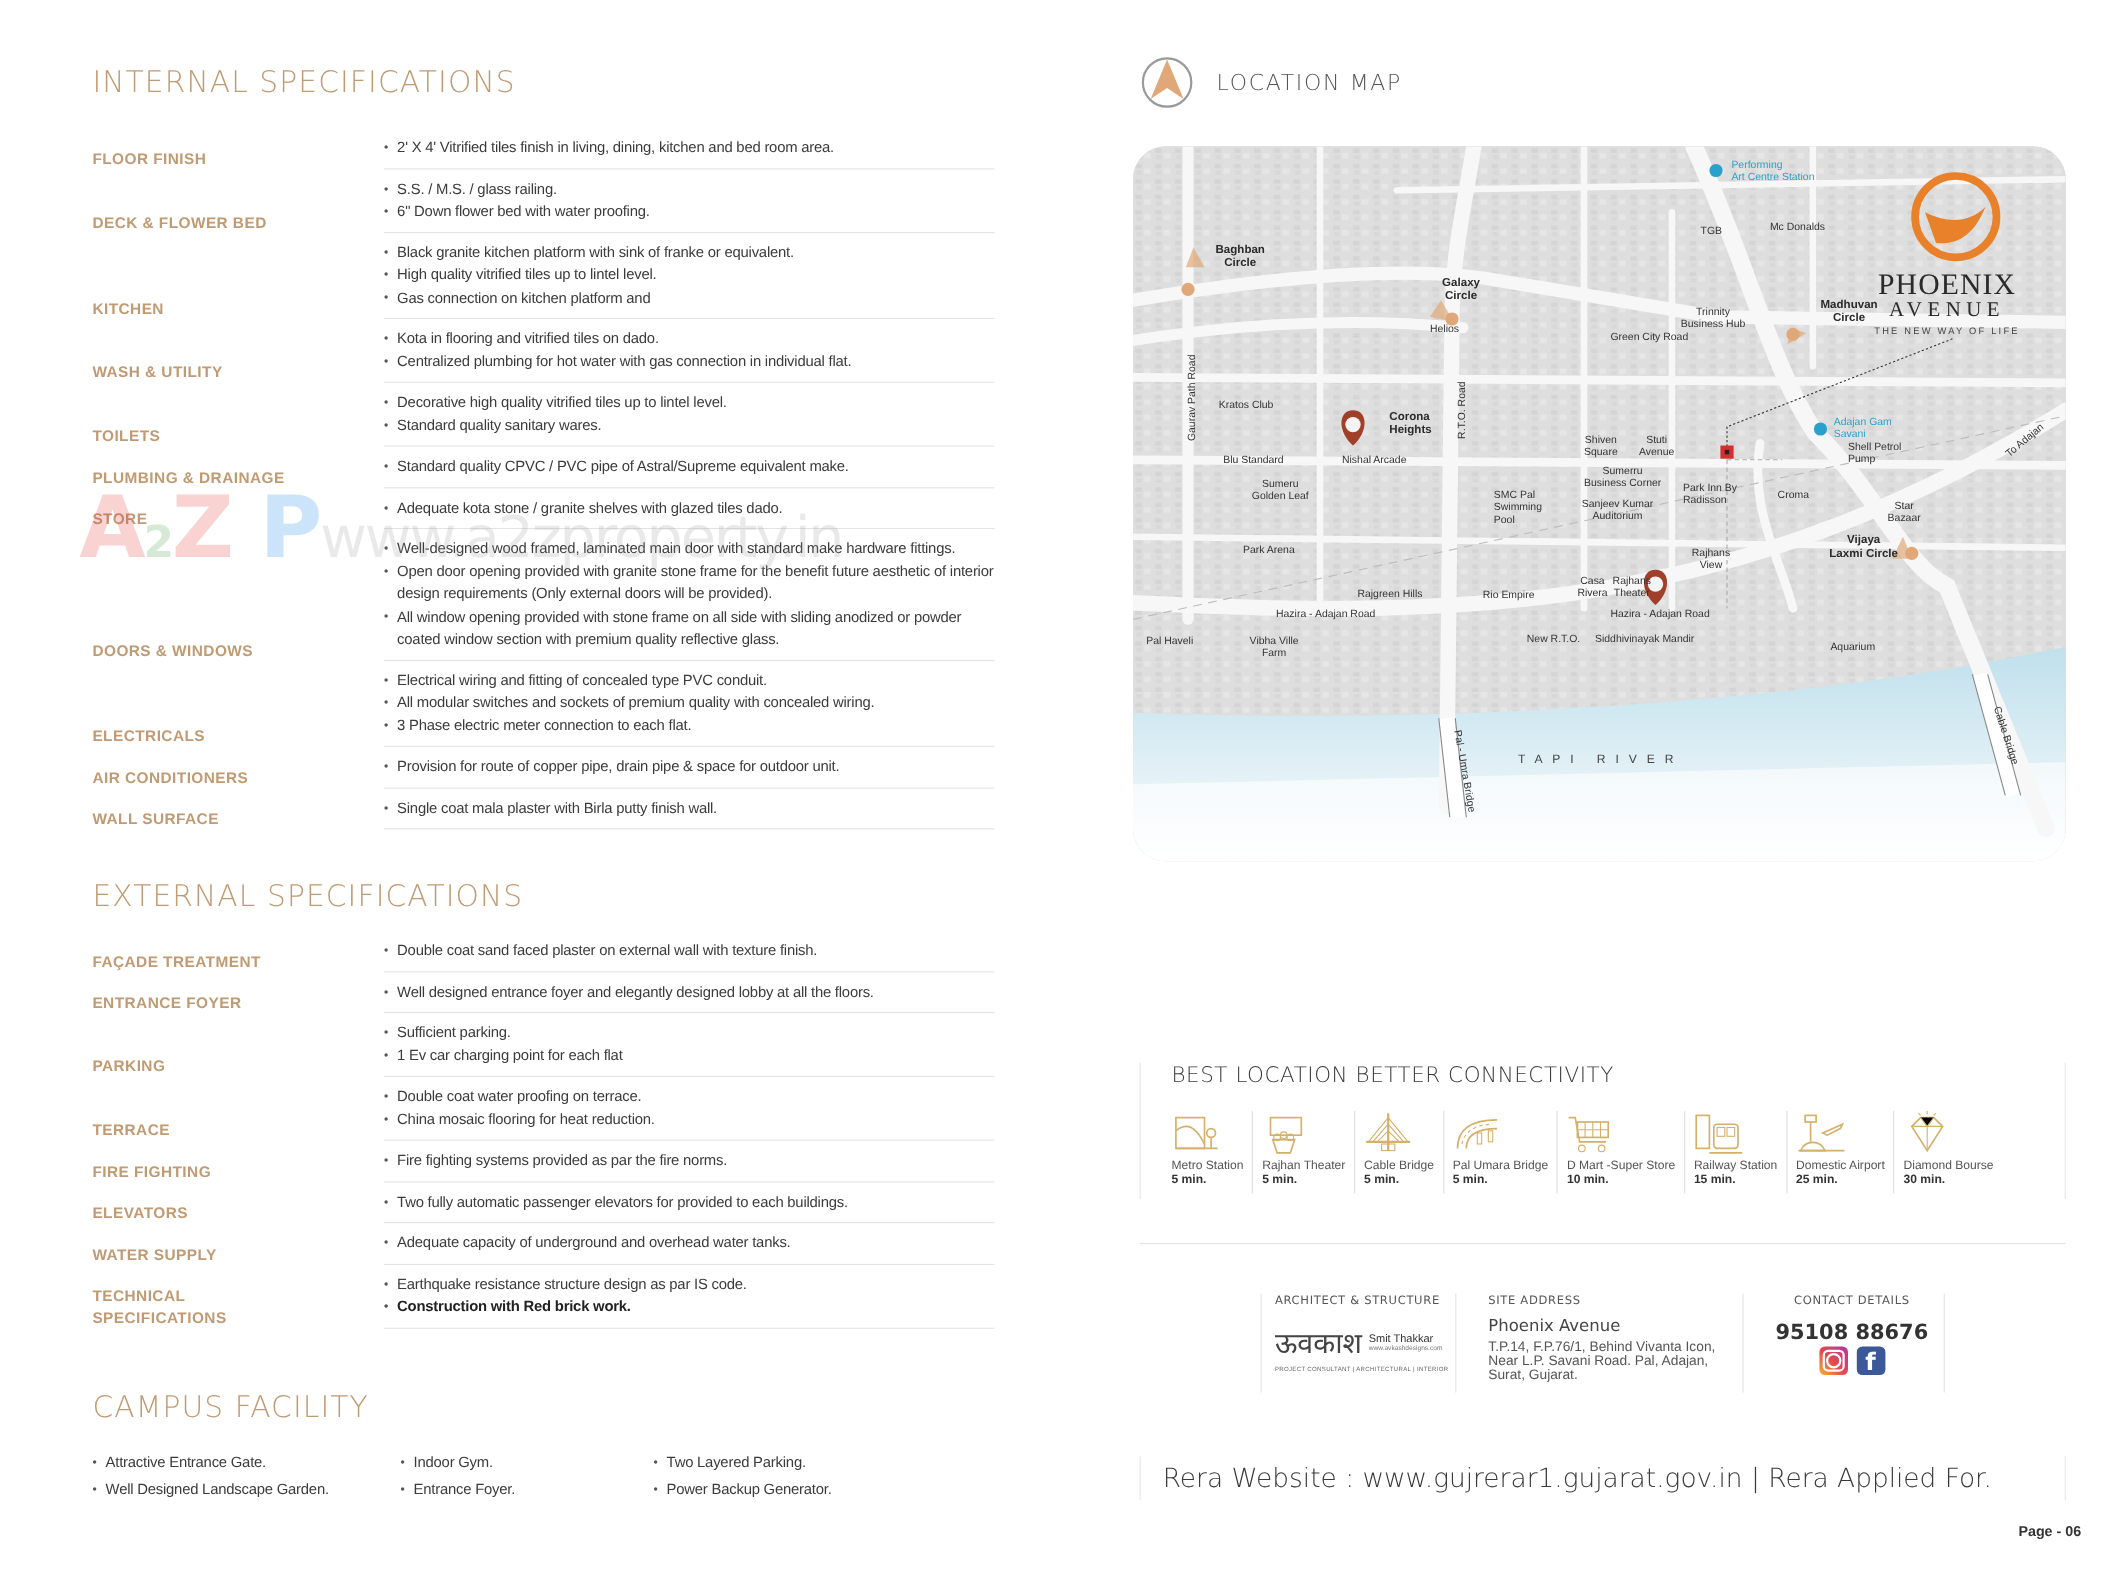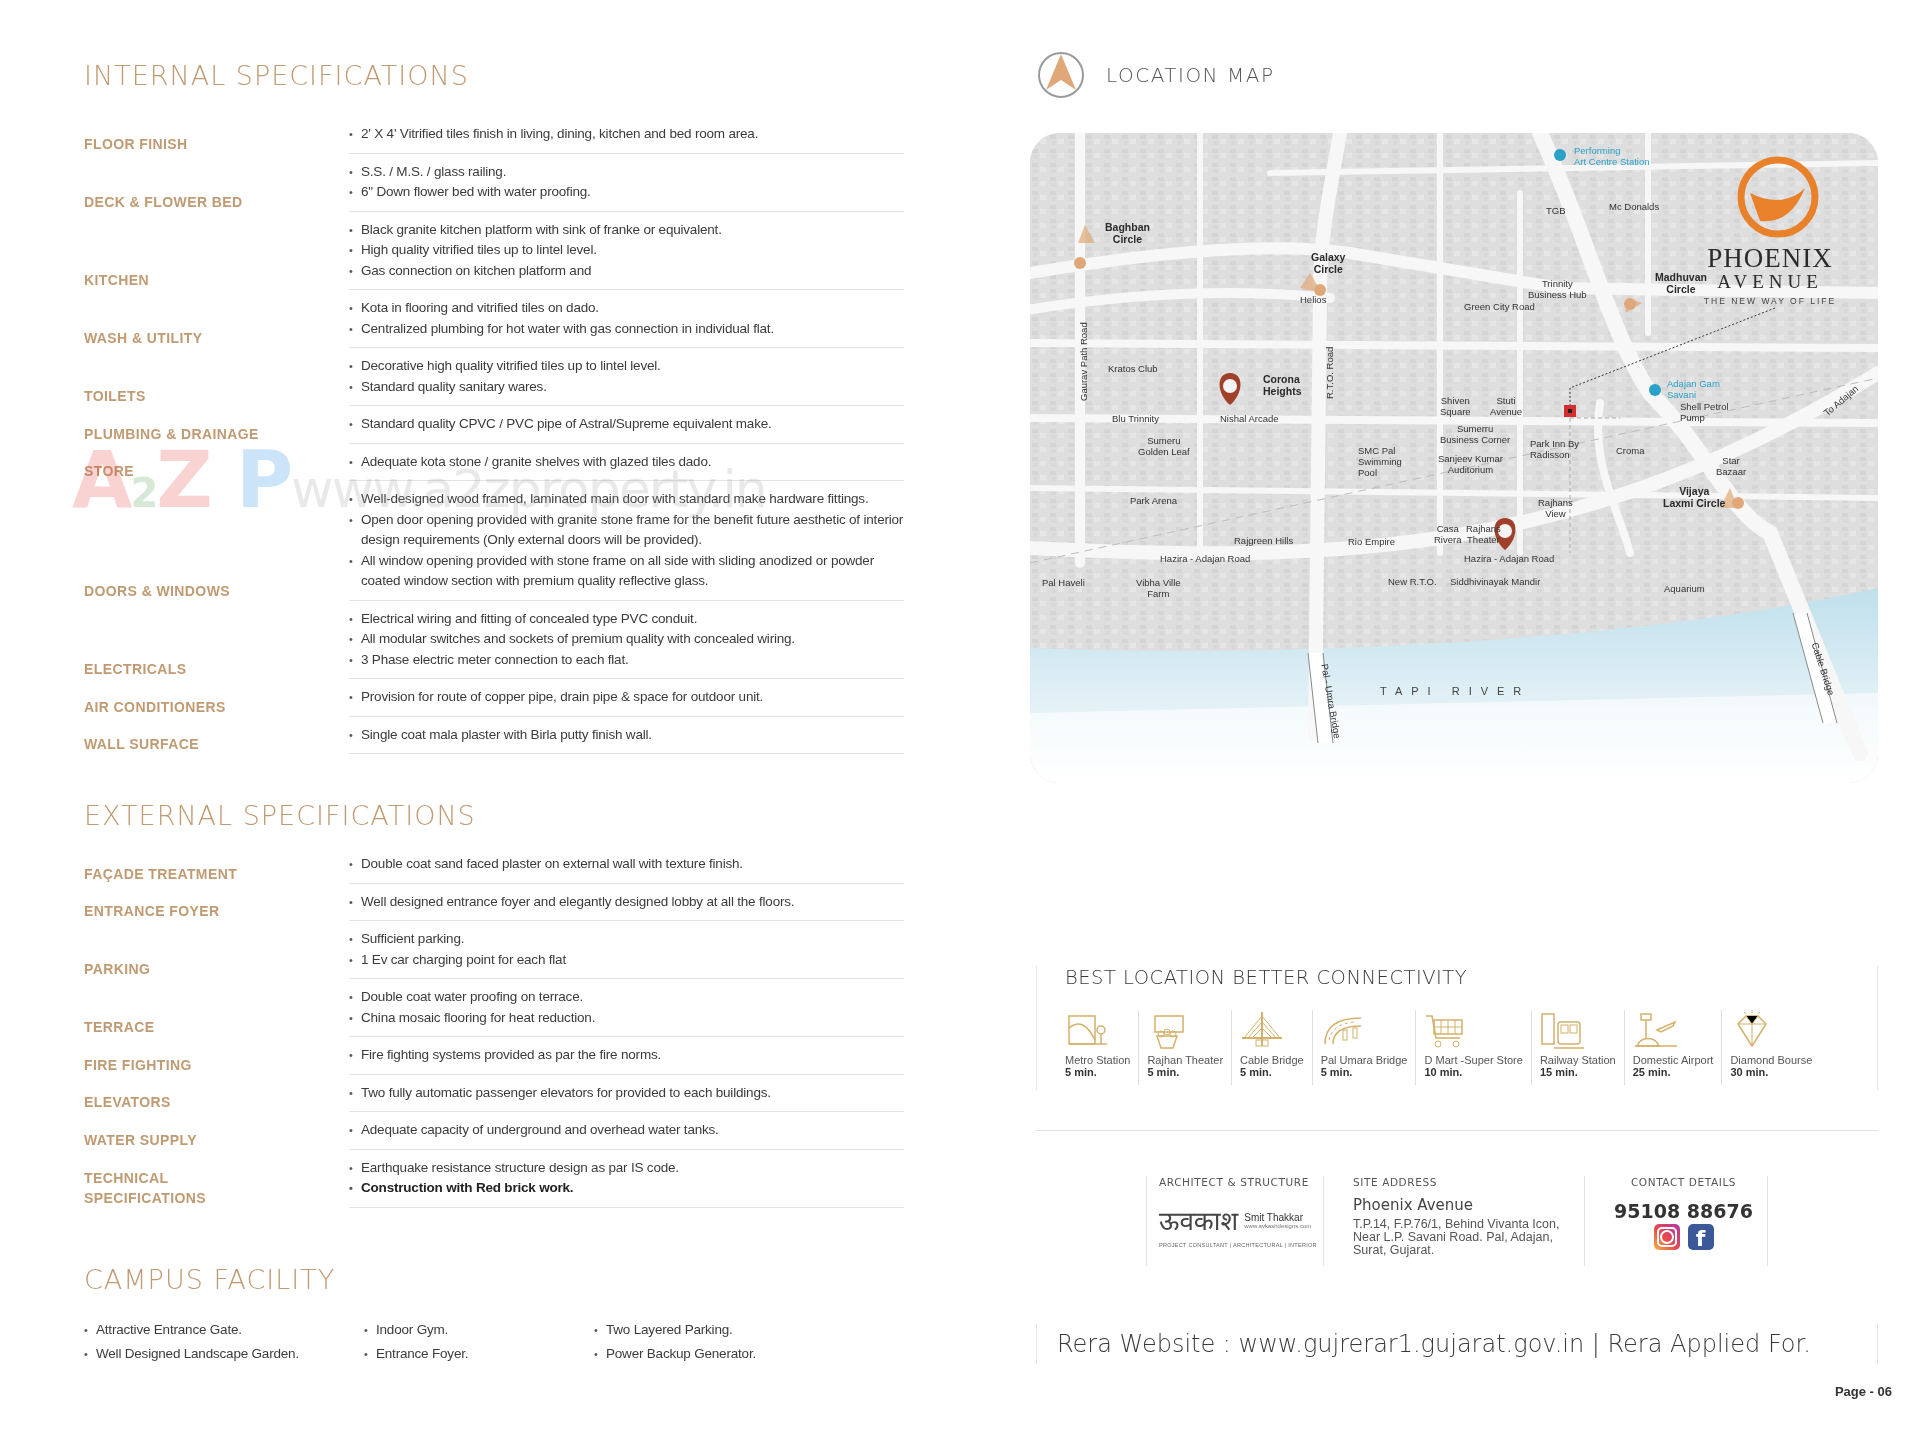--- a/index.html
+++ b/index.html
@@ -386,21 +386,21 @@
   <div class="map-label" style="left:434px;top:168px;">Green City Road</div>
   <div class="map-label center" style="left:498px;top:145px;white-space:pre-line;">Trinnity
 Business Hub</div>
   <div class="map-label b center" style="left:610px;top:138px;white-space:pre-line;">Madhuvan
 Circle</div>
   <div class="map-label vert" style="left:48px;top:268px;transform:rotate(-90deg);">Gaurav Path Road</div>
   <div class="map-label" style="left:78px;top:230px;">Kratos Club</div>
   <div class="map-label b" style="left:218px;top:240px;white-space:pre-line;">Corona
 Heights</div>
   <div class="map-label vert" style="left:294px;top:266px;transform:rotate(-90deg);">R.T.O. Road</div>
-  <div class="map-label" style="left:82px;top:280px;">Blu Trinnity</div>
+  <div class="map-label" style="left:82px;top:280px;">Blu Standard</div>
   <div class="map-label" style="left:190px;top:280px;">Nishal Arcade</div>
   <div class="map-label center" style="left:108px;top:302px;white-space:pre-line;">Sumeru
 Golden Leaf</div>
   <div class="map-label center" style="left:410px;top:262px;white-space:pre-line;">Shiven
 Square</div>
   <div class="map-label center" style="left:460px;top:262px;white-space:pre-line;">Stuti
 Avenue</div>
   <div class="map-label metro" style="left:637px;top:245px;white-space:pre-line;">Adajan Gam
 Savani</div>
   <div class="map-label" style="left:650px;top:268px;white-space:pre-line;">Shell Petrol

